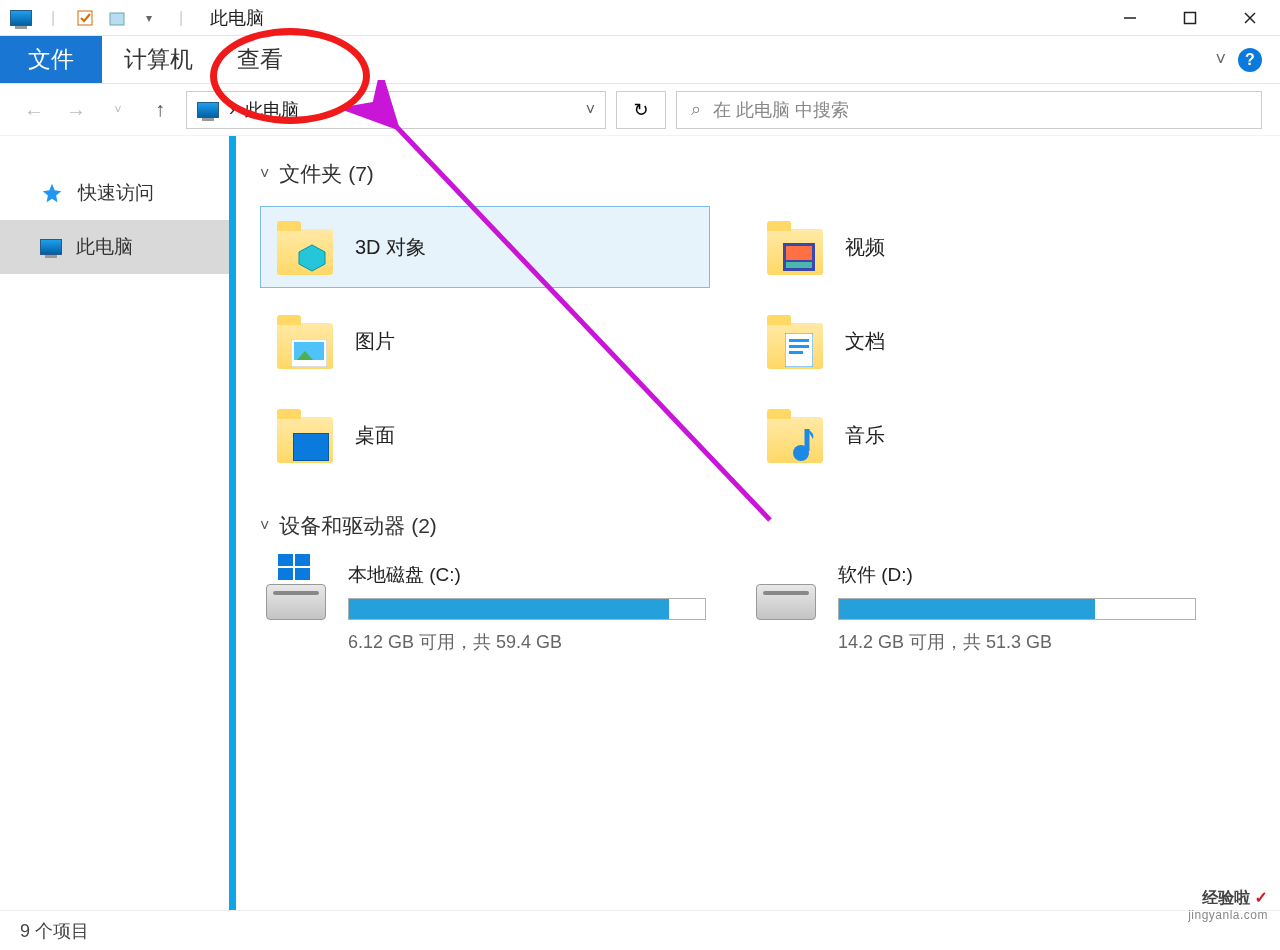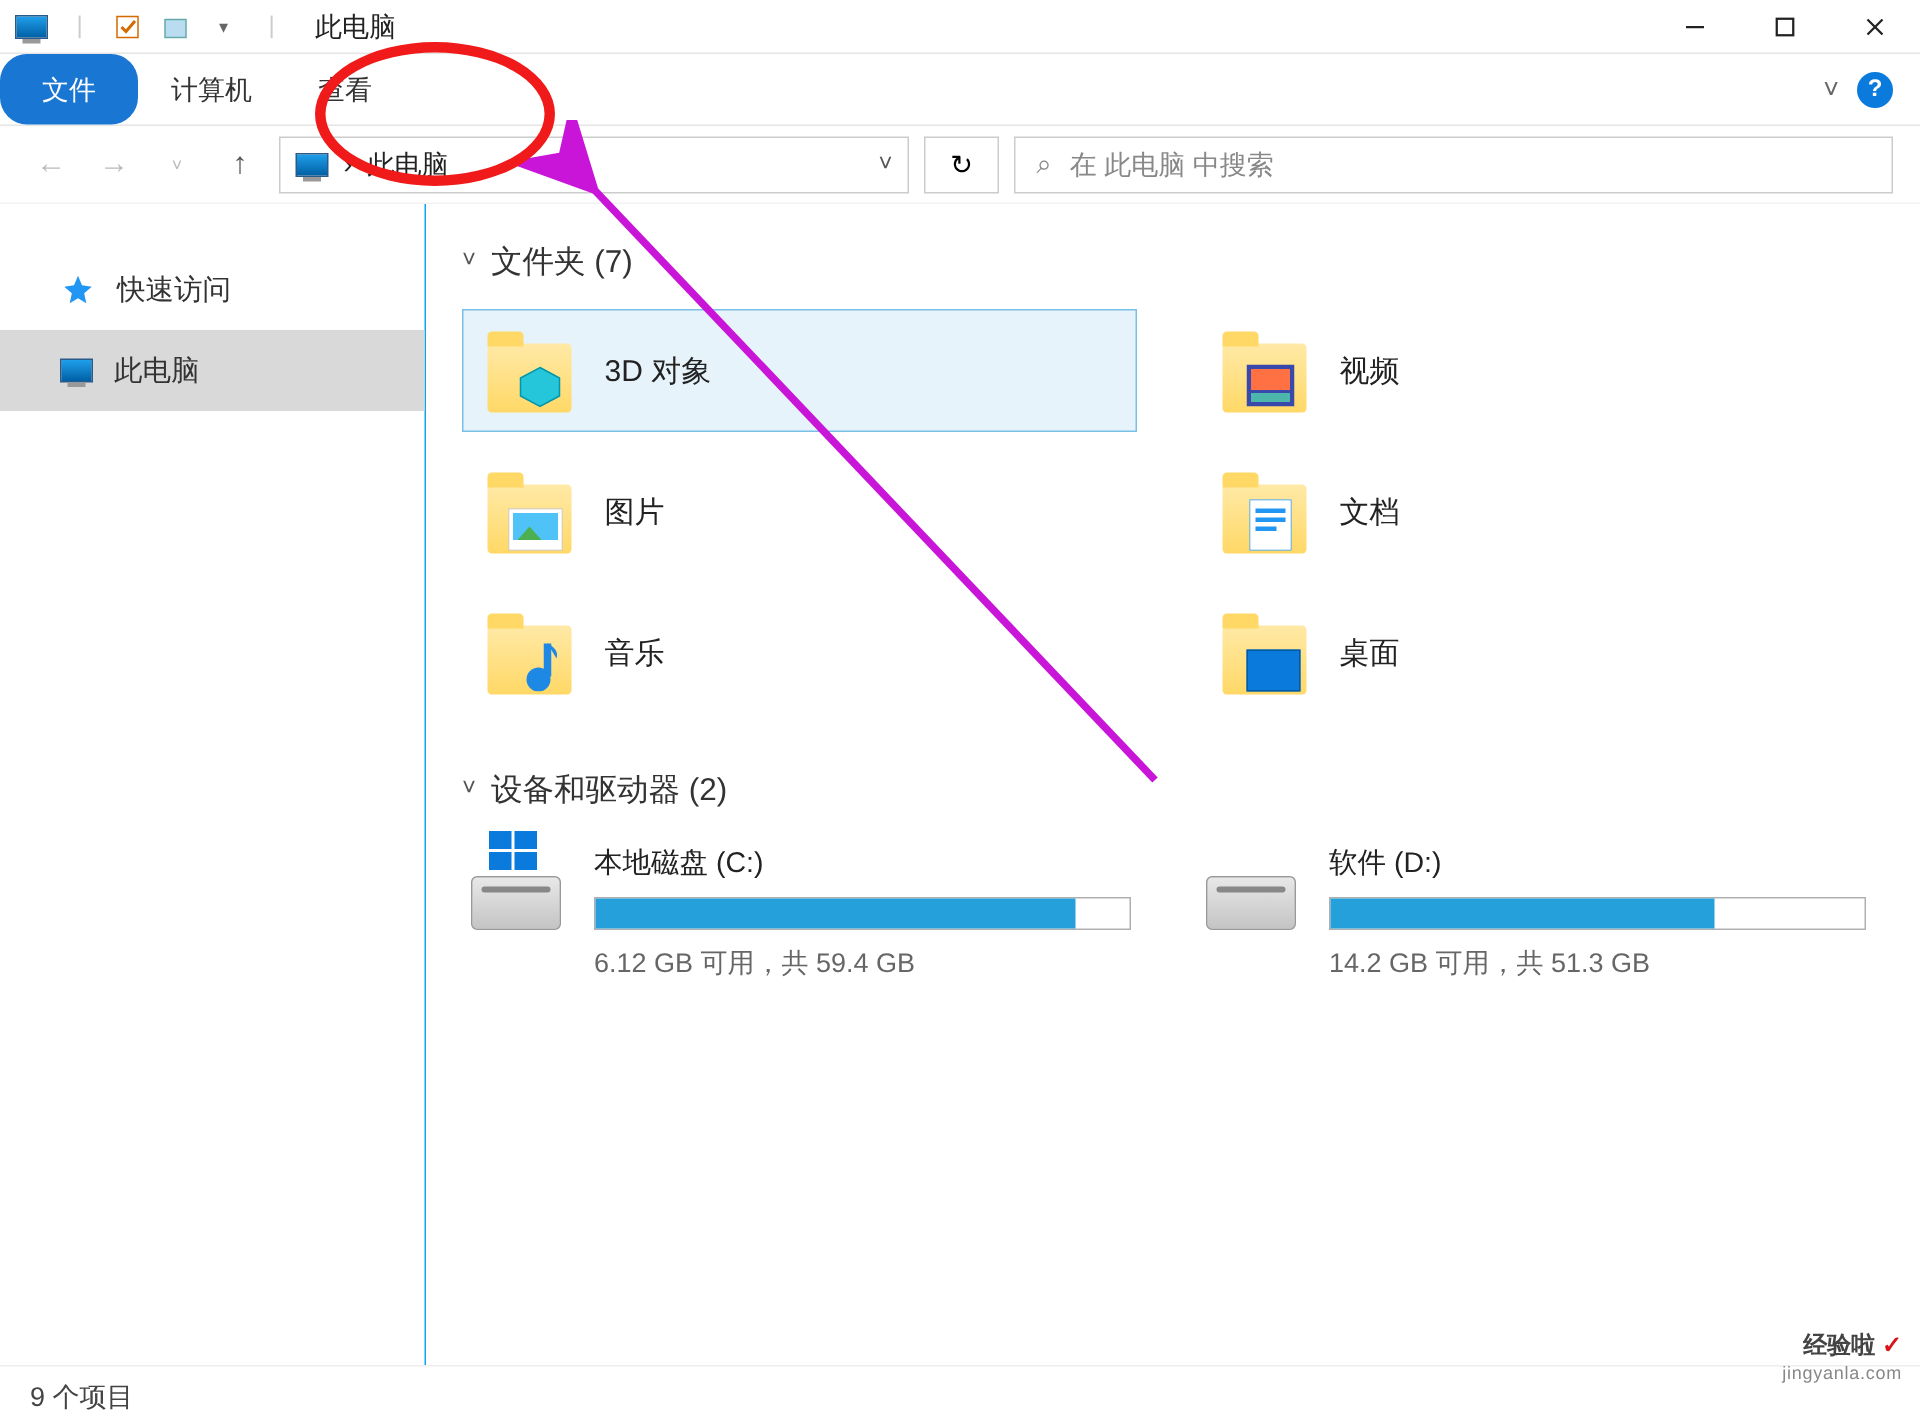--- a/index.html
+++ b/index.html
@@ -8,38 +8,38 @@
 
 .titlebar { height: 36px; display: flex; align-items: center; border-bottom: 1px solid #e5e5e5; }
 .tb-left { display: flex; align-items: center; gap: 6px; padding-left: 8px; }
 .tb-icon { width: 26px; height: 20px; display: flex; align-items: center; justify-content: center; }
 .tb-title { margin-left: 10px; font-size: 18px; color: #222; }
 .tb-right { margin-left: auto; display: flex; }
 .win-btn { width: 60px; height: 36px; display: flex; align-items: center; justify-content: center; font-size: 16px; cursor: pointer; }
 
 
 .ribbon { height: 48px; display: flex; align-items: center; border-bottom: 1px solid #e5e5e5; position: relative; }
-.ribbon-tab { height: 100%; padding: 0 22px; display: flex; align-items: center; font-size: 18px; color: #333; cursor: pointer; border-radius: 18px; }
+.ribbon-tab { height: 100%; padding: 0 22px; display: flex; align-items: center; font-size: 23px; color: #333; cursor: pointer; }
 .ribbon-tab.file { background: #1976d2; color: #fff; padding: 0 28px; }
 .ribbon-right { margin-left: auto; display: flex; align-items: center; gap: 12px; padding-right: 18px; }
 .help-icon { width: 24px; height: 24px; border-radius: 50%; background: #0a7add; color: #fff; display: flex; align-items: center; justify-content: center; font-size: 16px; font-weight: bold; }
 
 
 .addrbar { height: 52px; display: flex; align-items: center; padding: 0 18px; gap: 10px; border-bottom: 1px solid #f2f2f2; }
 .nav-arrow { width: 32px; height: 32px; display: flex; align-items: center; justify-content: center; color: #bbb; font-size: 20px; }
 .nav-arrow.up { color: #555; }
 .addr-box { flex: 0 0 420px; height: 38px; border: 1px solid #ccc; display: flex; align-items: center; padding: 0 10px; gap: 10px; }
 .addr-text { font-size: 18px; color: #222; }
 .addr-dd { margin-left: auto; color: #555; }
 .refresh-box { width: 50px; height: 38px; border: 1px solid #ccc; display: flex; align-items: center; justify-content: center; font-size: 18px; }
 .search-box { flex: 1; height: 38px; border: 1px solid #ccc; display: flex; align-items: center; padding: 0 14px; gap: 12px; color: #888; font-size: 18px; }
 
 
 .mainarea { display: flex; height: calc(100% - 36px - 48px - 52px - 40px); }
-.sidebar { width: 284px; border-right: 1px solid #0ea5e9; padding-top: 30px; }
+.sidebar { width: 236px; border-right: 7px solid #0ea5e9; padding-top: 30px; }
 .side-item { height: 54px; display: flex; align-items: center; padding-left: 40px; gap: 14px; font-size: 19px; color: #333; cursor: pointer; }
 .side-item.selected { background: #d9d9d9; }
 .side-icon { width: 24px; height: 22px; }
 
 .content { flex: 1; padding: 24px 24px 0 24px; overflow: auto; }
 .group-header { display: flex; align-items: center; gap: 10px; font-size: 21px; color: #333; margin-bottom: 18px; cursor: pointer; }
 .group-header .chev { font-size: 16px; color: #555; }
 
 .folder-grid { display: grid; grid-template-columns: repeat(2, 450px); gap: 12px 40px; margin-bottom: 36px; }
 .folder-item { display: flex; align-items: center; gap: 20px; padding: 12px 14px; cursor: pointer; border: 1px solid transparent; }
@@ -214,34 +214,34 @@
               <rect x="4" y="6" width="20" height="3" fill="#2196f3"></rect>
               <rect x="4" y="12" width="20" height="3" fill="#2196f3"></rect>
               <rect x="4" y="18" width="14" height="3" fill="#2196f3"></rect>
             </svg>
           </div>
         <span class="folder-label">文档</span>
       </div>
       <div class="folder-item">
         <div class="folder-icon">
             <div class="fld"></div>
+            <div style="position:absolute;bottom:2px;left:18px;width:36px;height:28px;background:#0a7add;border:1px solid #065aa0"></div>
+          </div>
+        <span class="folder-label">桌面</span>
+      </div>
+      <div class="folder-item">
+        <div class="folder-icon">
+            <div class="fld"></div>
             <svg style="position:absolute;bottom:2px;left:22px" width="30" height="36">
               <path d="M20 4 L20 26" stroke="#1e88e5" stroke-width="5"></path>
               <circle cx="14" cy="28" r="8" fill="#1e88e5"></circle>
               <path d="M20 4 Q28 8 26 14" fill="#1e88e5"></path>
             </svg>
           </div>
         <span class="folder-label">音乐</span>
-      </div>
-      <div class="folder-item">
-        <div class="folder-icon">
-            <div class="fld"></div>
-            <div style="position:absolute;bottom:2px;left:18px;width:36px;height:28px;background:#0a7add;border:1px solid #065aa0"></div>
-          </div>
-        <span class="folder-label">桌面</span>
       </div>
     </div>
 
     <div class="group-header">
       <span class="chev">˅</span>
       <span>设备和驱动器 (2)</span>
     </div>
     <div class="drive-grid">
       <div class="drive-item">
         <div class="drive-icon">

